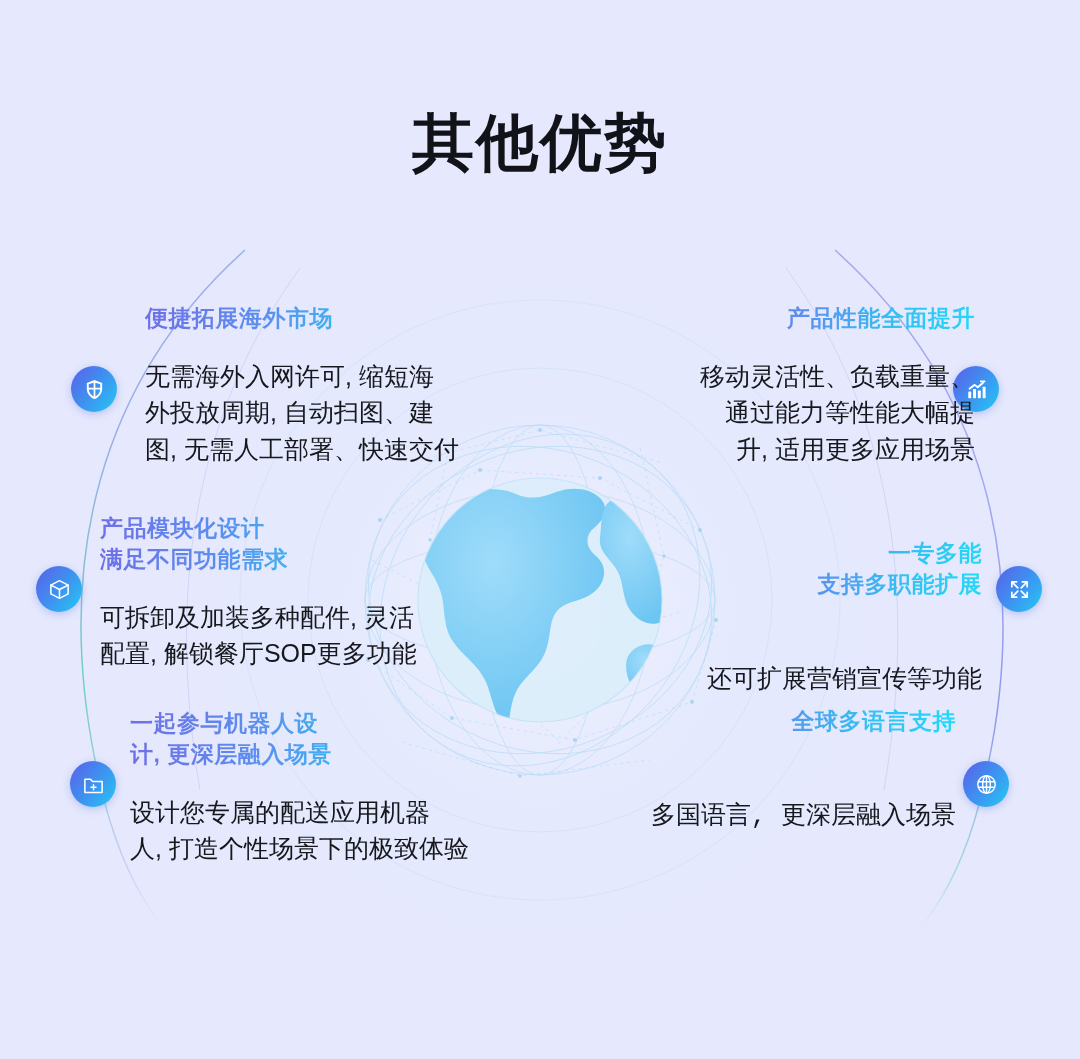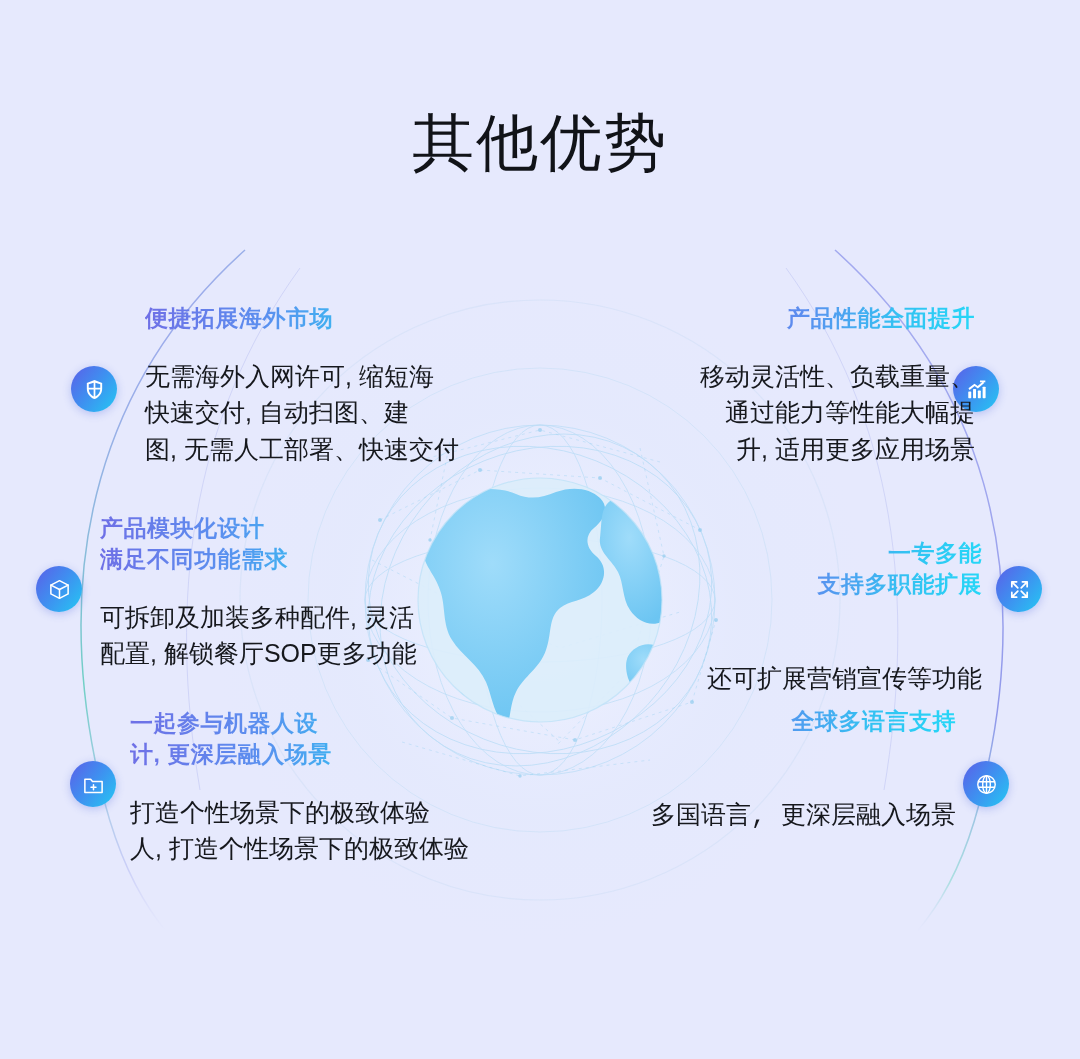--- a/index.html
+++ b/index.html
@@ -12,21 +12,21 @@
   }
   #stage { position:relative; width:1080px; height:1059px; overflow:hidden; }
 
   
   .decor { position:absolute; inset:0; pointer-events:none; }
 
   
   .title {
     position:absolute; top:108px; left:0; width:1080px;
     text-align:center;
-    font-size:62px; line-height:1.12; font-weight:400;
+    font-size:62px; line-height:1.12; font-weight:700;
     color:#111318; letter-spacing:2px;
   }
 
   
   .block { position:absolute; }
   .block h3 {
     font-size:23px; font-weight:700; line-height:1.34;
     letter-spacing:.5px;
     background:linear-gradient(97deg,#6f6fe6 0%,#5b8fef 38%,#33c2f2 72%,#25d7f7 100%);
     -webkit-background-clip:text; background-clip:text;
@@ -225,21 +225,21 @@
         <ellipse cx="12" cy="12" rx="4" ry="9.1"></ellipse>
         <path d="M3.3 9.1h17.4M3.3 14.9h17.4M12 2.9v18.2"></path>
       </svg>
     </span>
   </div>
 
   <div class="block al-left" id="b1">
     <h3>便捷拓展海外市场</h3>
     <p>
       <span>无需海外入网许可, 缩短海</span><br>
-      <span>快速交付, 自动扫图、建</span><br>
+      <span>外投放周期, 自动扫图、建</span><br>
       <span>图, 无需人工部署、快速交付</span>
     </p>
   </div>
 
   <div class="block al-left" id="b3">
     <h3>产品模块化设计</h3>
     <h3>满足不同功能需求</h3>
     <p>
       <span>可拆卸及加装多种配件, 灵活</span><br>
       <span>配置, 解锁餐厅SOP更多功能</span>
@@ -261,21 +261,21 @@
     <p>
       <br>
       <span>还可扩展营销宣传等功能</span>
     </p>
   </div>
 
   <div class="block al-left" id="b5">
     <h3>一起参与机器人设</h3>
     <h3>计, 更深层融入场景</h3>
     <p>
-      <span>打造个性场景下的极致体验</span><br>
+      <span>设计您专属的配送应用机器</span><br>
       <span>人, 打造个性场景下的极致体验</span>
     </p>
   </div>
 
   <div class="block al-right" id="b6">
     <h3>全球多语言支持</h3>
     <p>
       <br>
       <span>多国语言, 更深层融入场景</span>
     </p>

